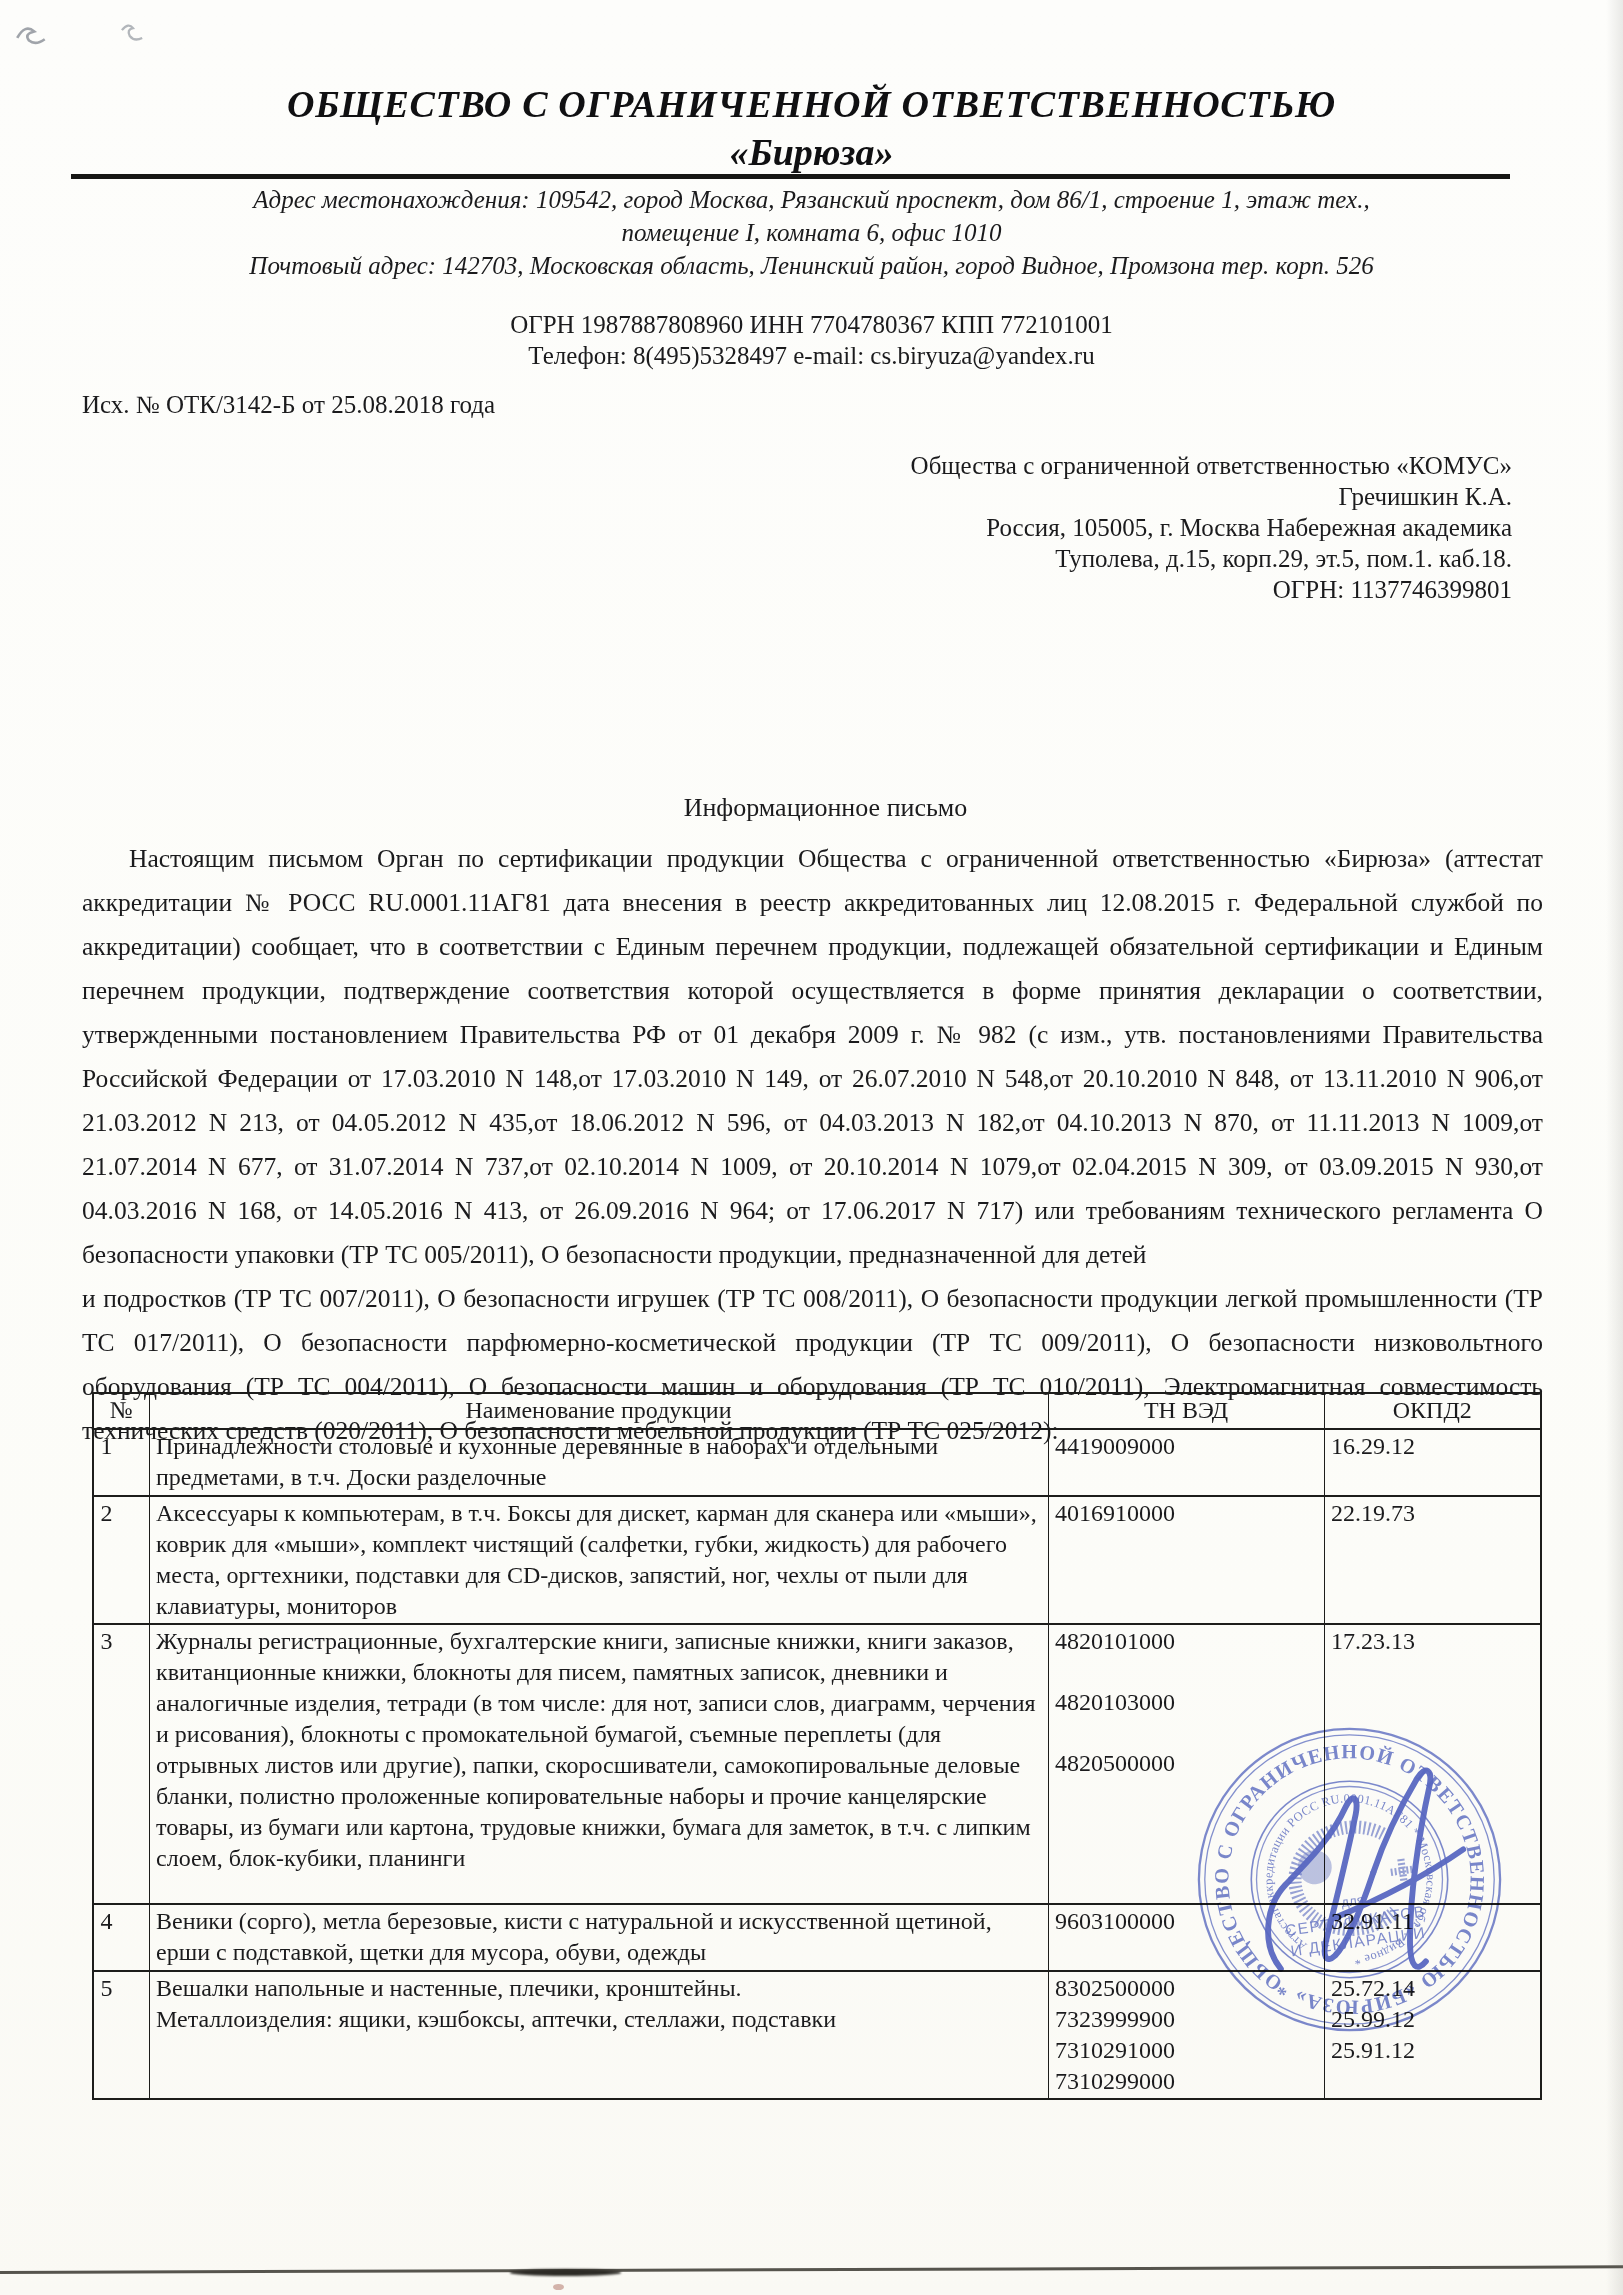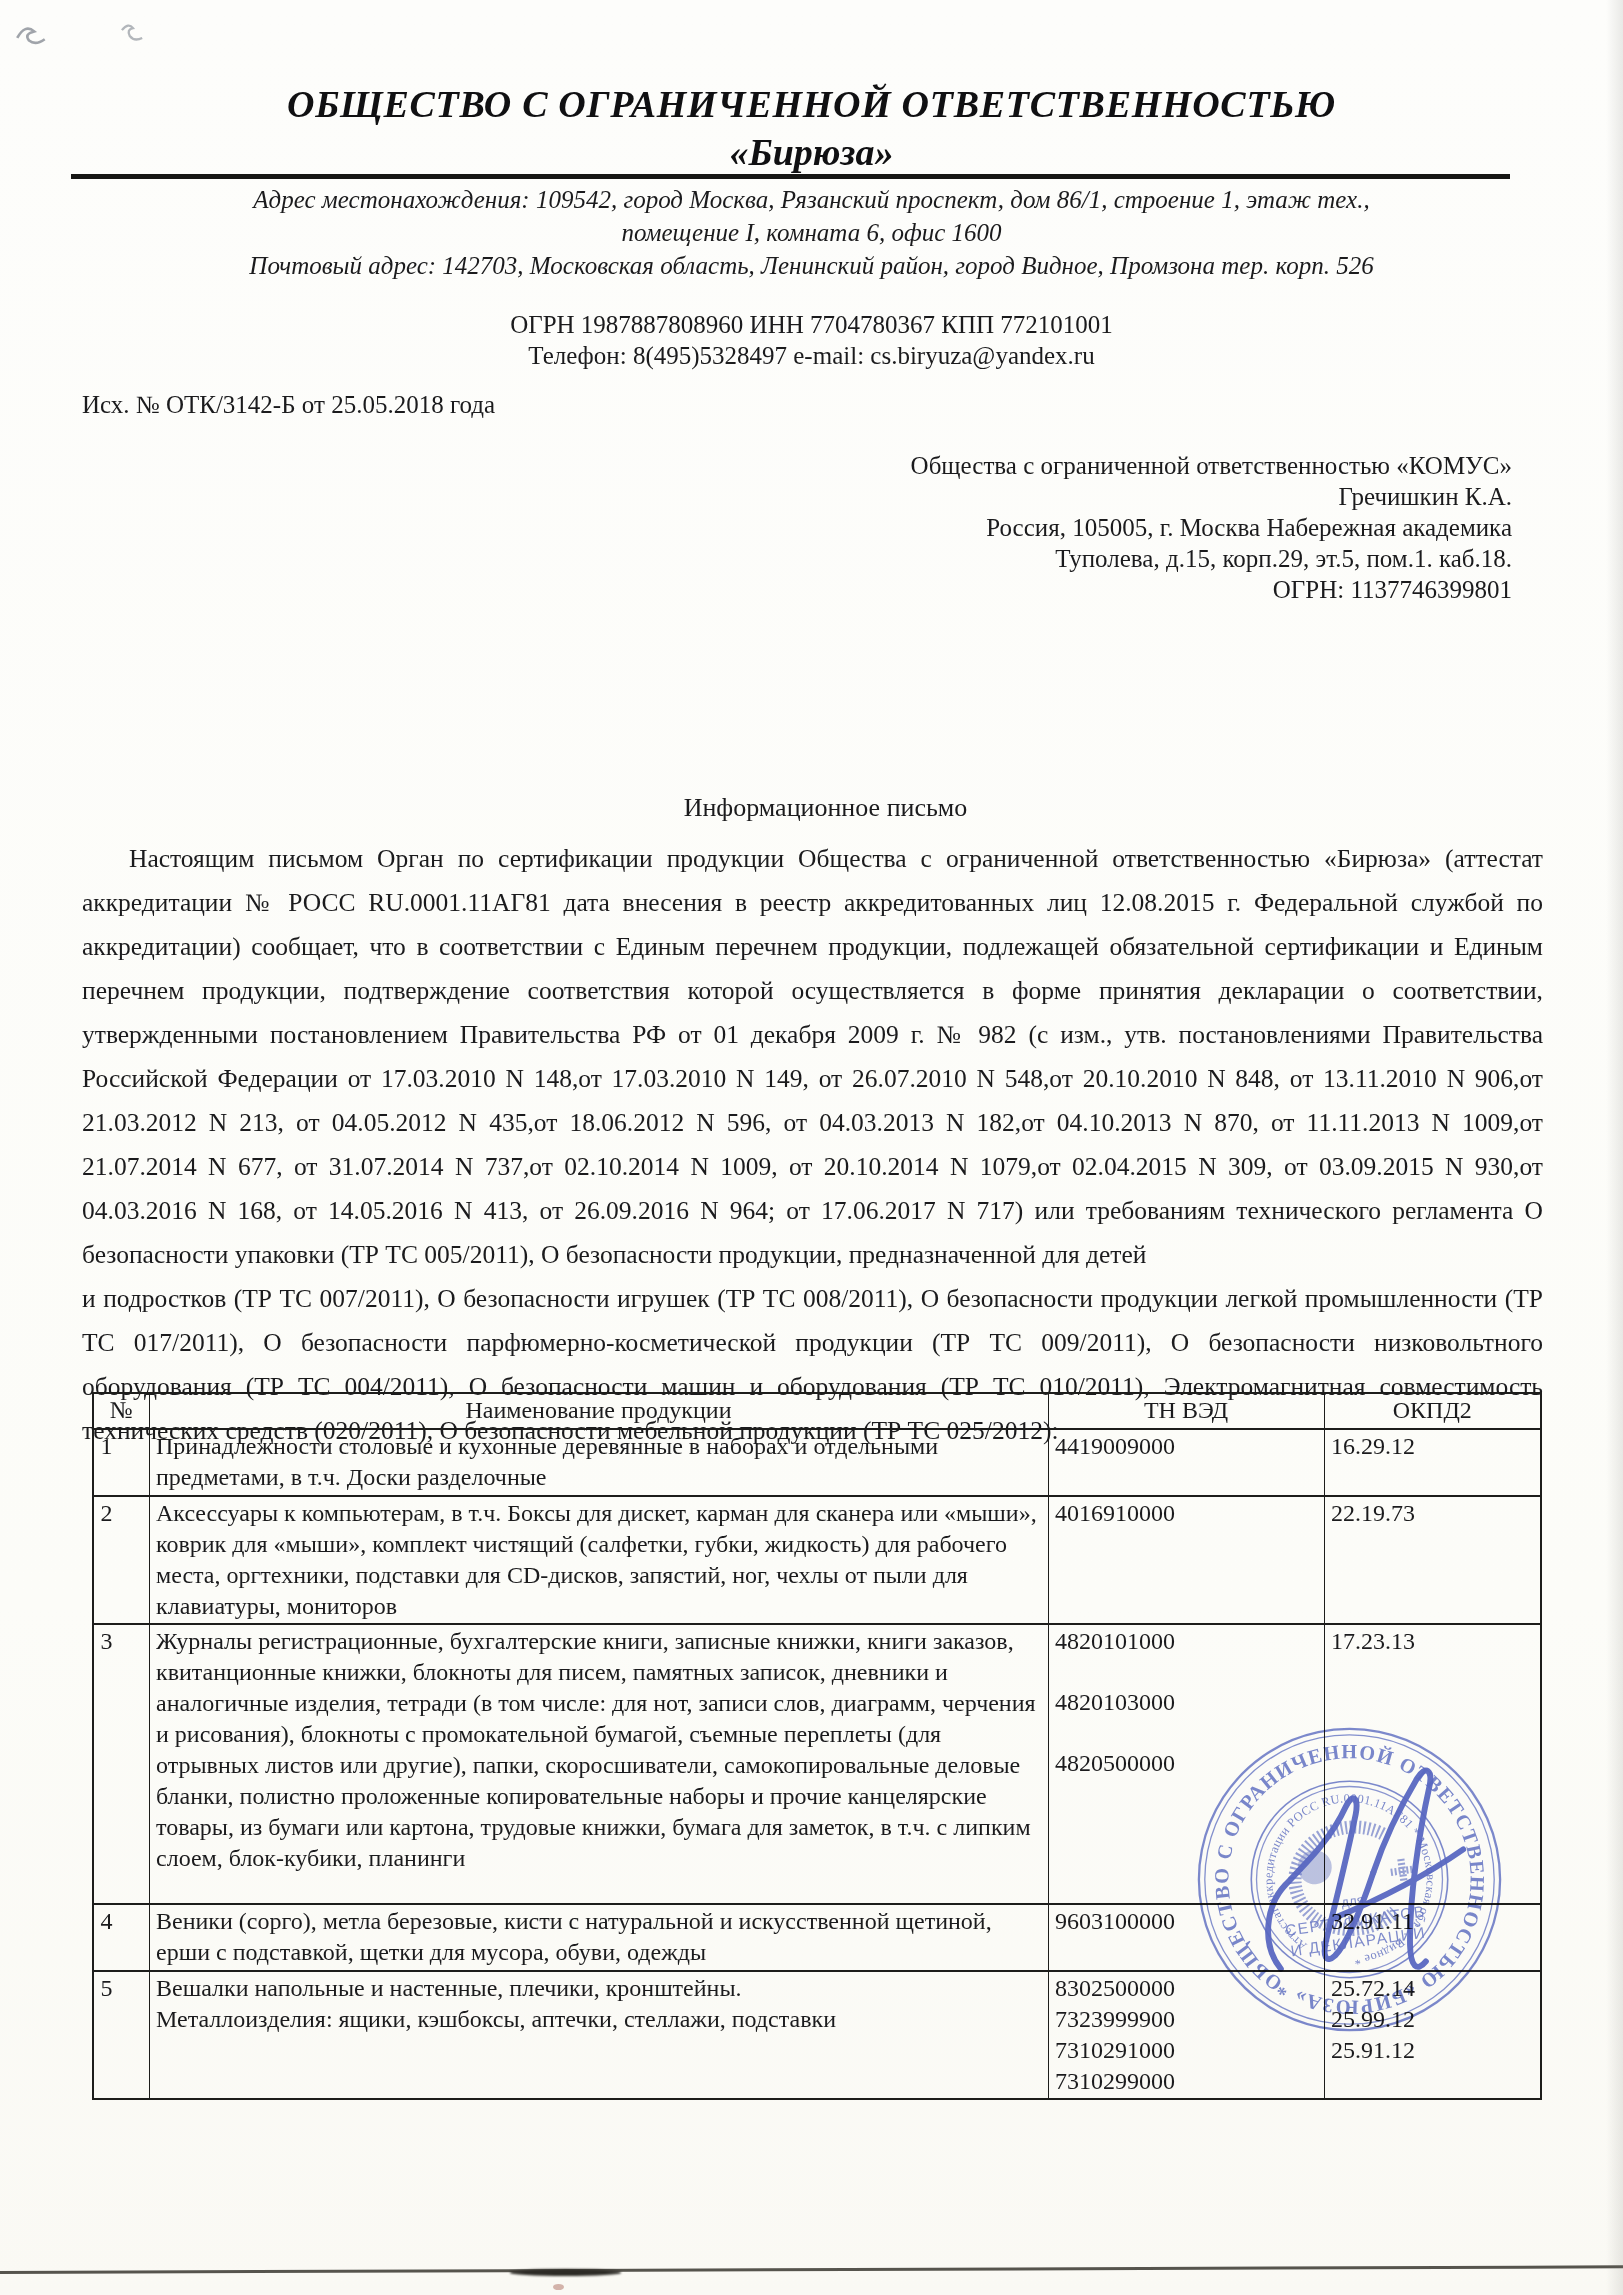--- a/index.html
+++ b/index.html
@@ -72,30 +72,30 @@
   </svg>
 
   <div class="header-block">
     <div class="h-line1">ОБЩЕСТВО С ОГРАНИЧЕННОЙ ОТВЕТСТВЕННОСТЬЮ</div>
     <div class="h-line2">«Бирюза»</div>
   </div>
   <div class="rule"></div>
 
   <div class="contacts">
     <div>Адрес местонахождения: 109542, город Москва, Рязанский проспект, дом 86/1, строение 1, этаж тех.,</div>
-    <div>помещение I, комната 6, офис 1600</div>
+    <div>помещение I, комната 6, офис 1010</div>
     <div>Почтовый адрес: 142703, Московская область, Ленинский район, город Видное, Промзона тер. корп. 526</div>
   </div>
 
   <div class="regnums-block">
     <div>ОГРН 1987887808960 ИНН 7704780367 КПП 772101001</div>
     <div>Телефон: 8(495)5328497 e-mail: cs.biryuza@yandex.ru</div>
   </div>
 
-  <div class="ref">Исх. № ОТК/3142-Б от 25.05.2018 года</div>
+  <div class="ref">Исх. № ОТК/3142-Б от 25.08.2018 года</div>
 
   <div class="recipient">
     <div>Общества с ограниченной ответственностью «КОМУС»</div>
     <div>Гречишкин К.А.</div>
     <div>Россия, 105005, г. Москва Набережная академика</div>
     <div>Туполева, д.15, корп.29, эт.5, пом.1. каб.18.</div>
     <div>ОГРН: 1137746399801</div>
   </div>
 
   <div class="title">Информационное письмо</div>

